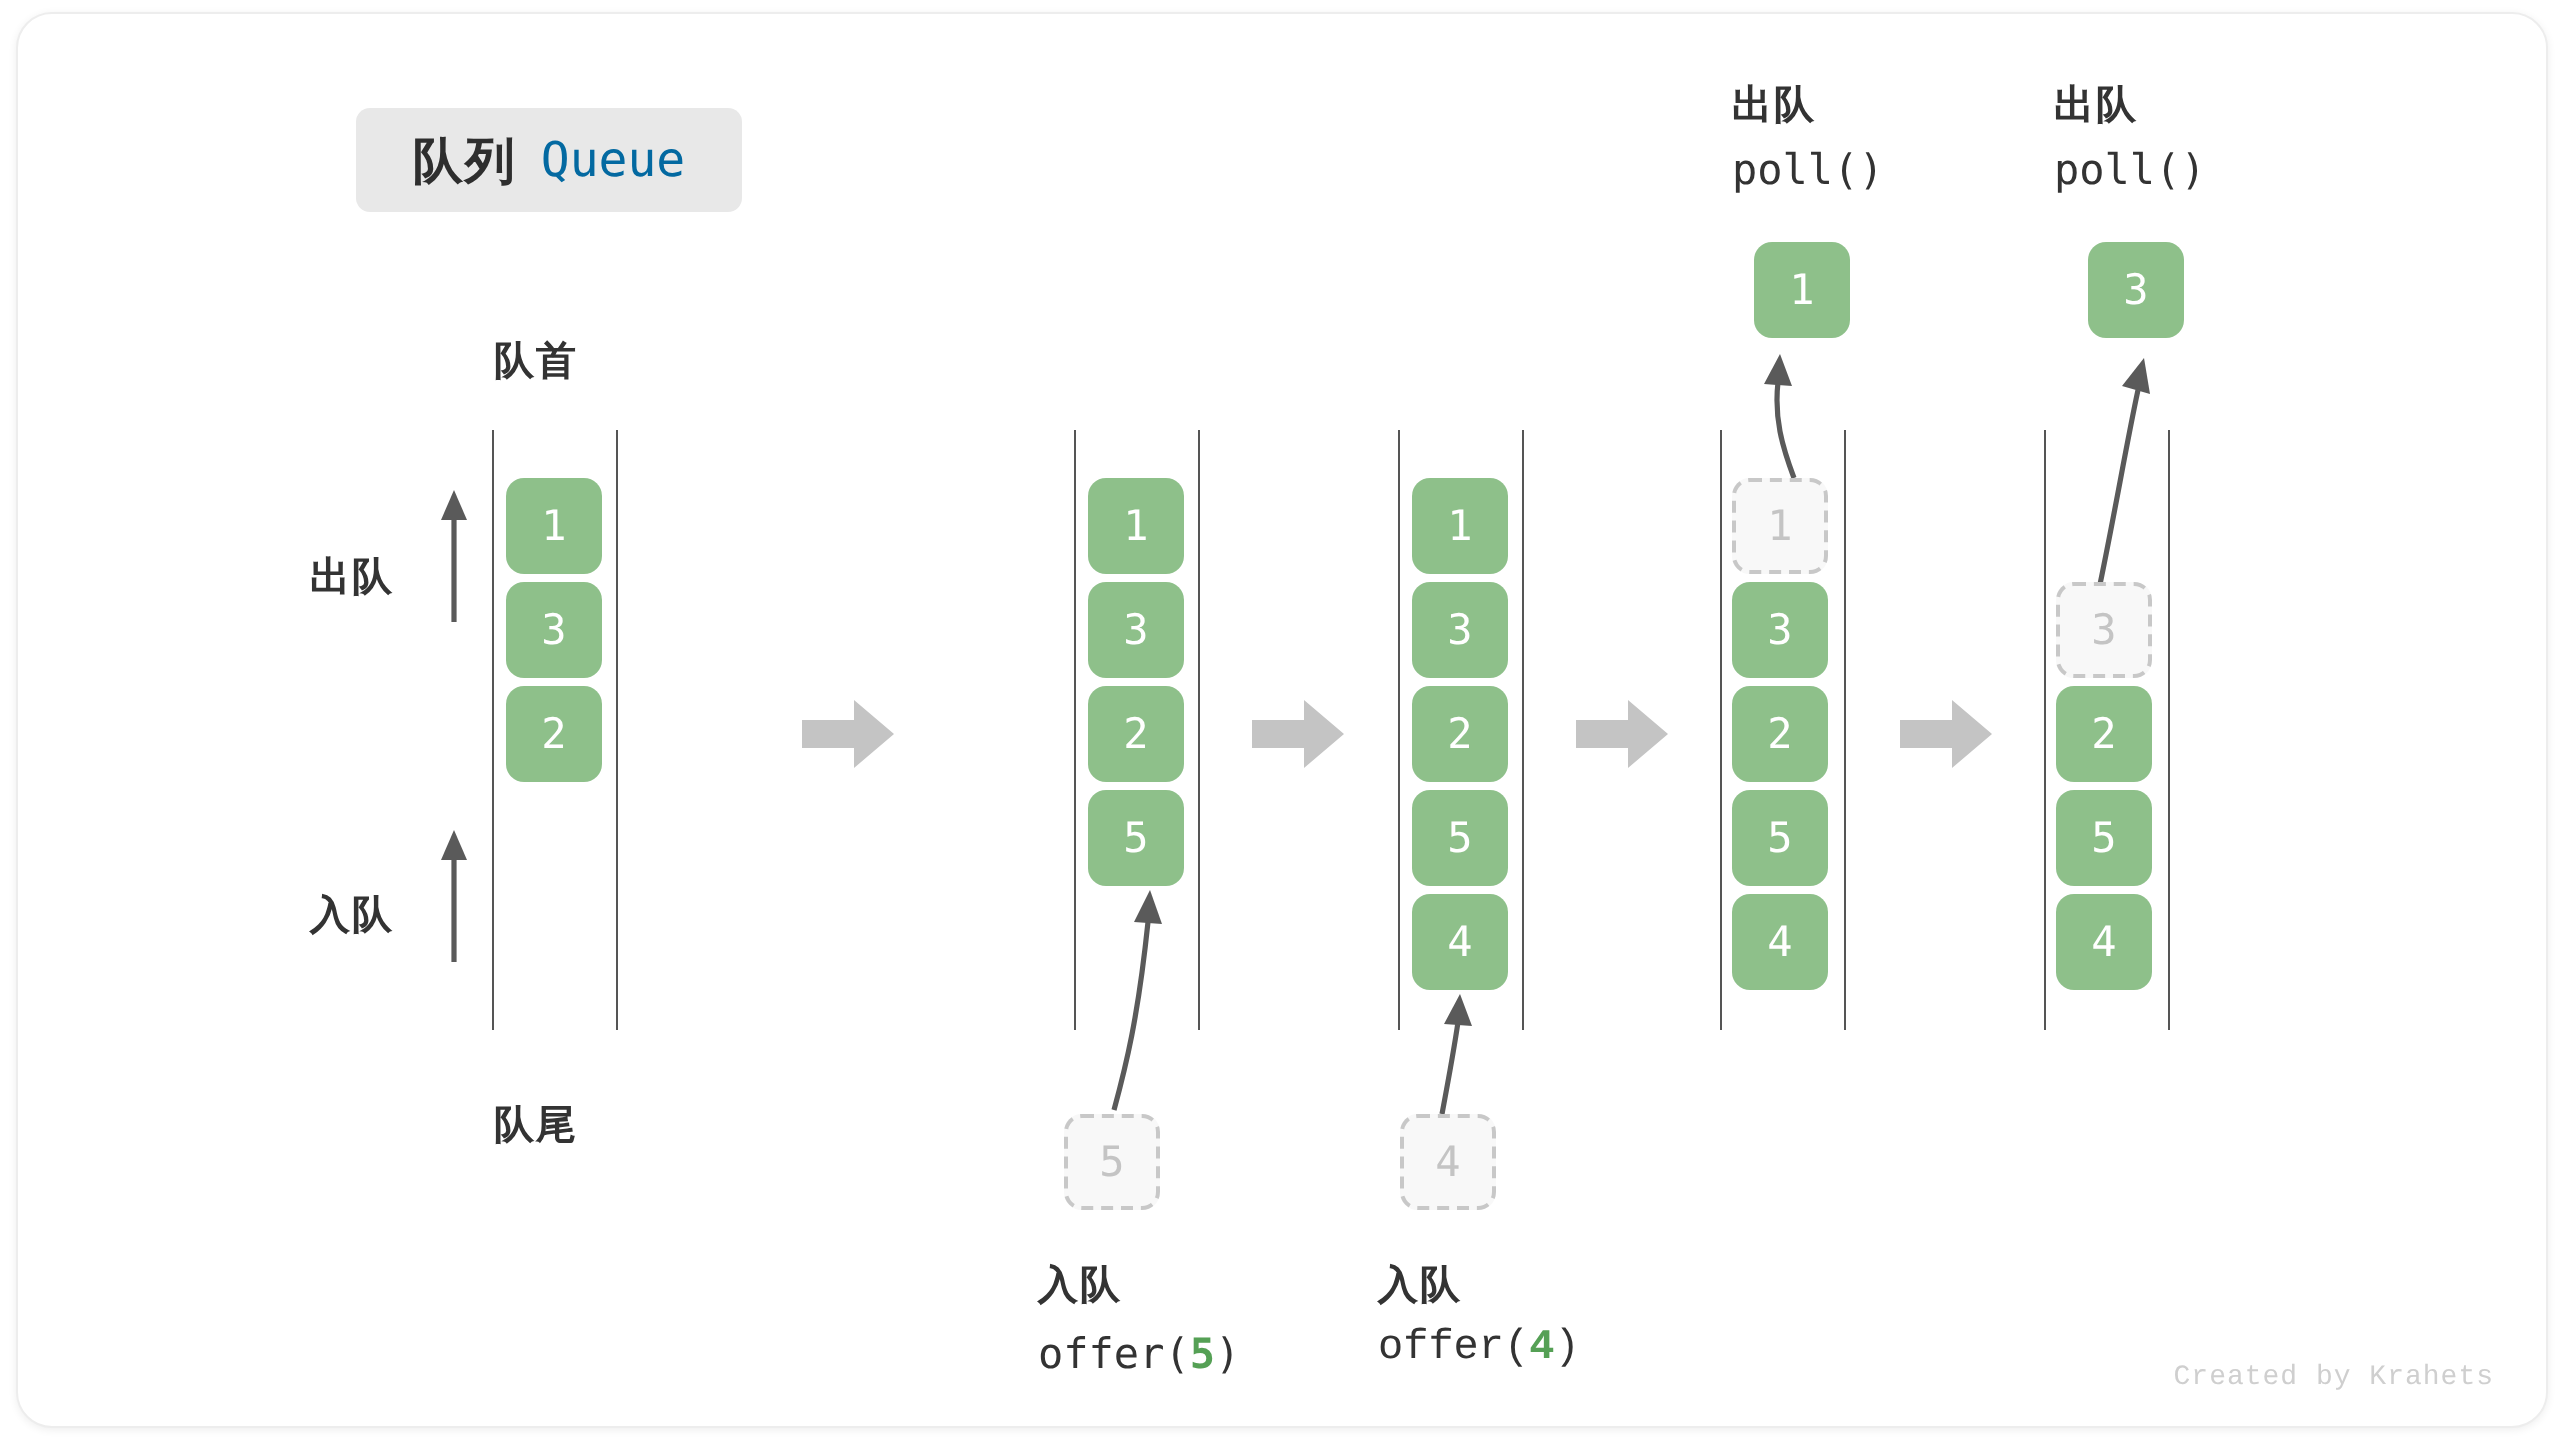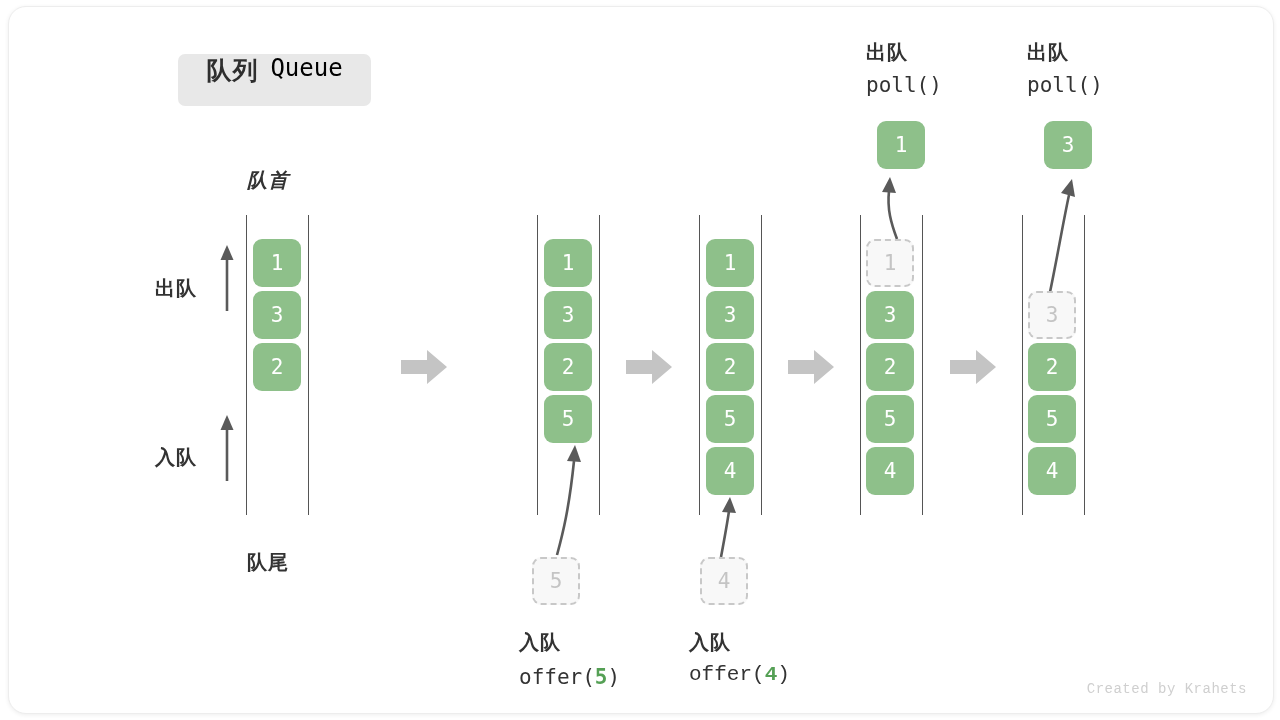--- a/index.html
+++ b/index.html
@@ -19,30 +19,30 @@
     overflow: hidden;
   }
   .abs { position: absolute; }
 
   
   #title-badge {
     left: 169px; top: 47px;
     width: 193px; height: 52px;
     background: #e8e8e8;
     border-radius: 7px;
-    display: flex; align-items: flex-start; justify-content: center;
+    display: flex; align-items: center; justify-content: center;
     gap: 12px;
   }
   #title-badge .cn {
     font-size: 25px; font-weight: bold; color: #2e2e2e;
     letter-spacing: 1px;
   }
   #title-badge .en {
     font-family: "DejaVu Sans Mono", monospace;
-    font-size: 24px; color: #000000;
+    font-size: 24px; color: #0369a1;
   }
 
   
   .cnlabel {
     font-size: 20px; font-weight: bold; color: #333333;
     white-space: nowrap; letter-spacing: 1px; text-align: center;
   }
   .monolabel {
     font-family: "DejaVu Sans Mono", monospace;
     font-size: 21px; color: #333333; white-space: nowrap;
@@ -87,21 +87,21 @@
 </head>
 <body>
 
 <div id="card">
 
   <div class="abs" id="title-badge">
     <span class="cn">队列</span>
     <span class="en">Queue</span>
   </div>
 
-  <div class="abs cnlabel" style="left:238px; top:160px;font-style:italic;">队首</div>
+  <div class="abs cnlabel" style="left:238px; top:160px;">队首</div>
   <div class="abs cnlabel" style="left:238px; top:542px;">队尾</div>
 
   <div class="abs cnlabel" style="left:146px; top:268px;">出队</div>
   <div class="abs cnlabel" style="left:146px; top:437px;">入队</div>
 
   <svg class="abs" style="left:206px; top:236px;" width="24" height="68">
     <line x1="12" y1="68" x2="12" y2="14" stroke="#5a5a5a" stroke-width="2.6"></line>
     <polygon points="12,2 5.5,17 18.5,17" fill="#5a5a5a"></polygon>
   </svg>
 

